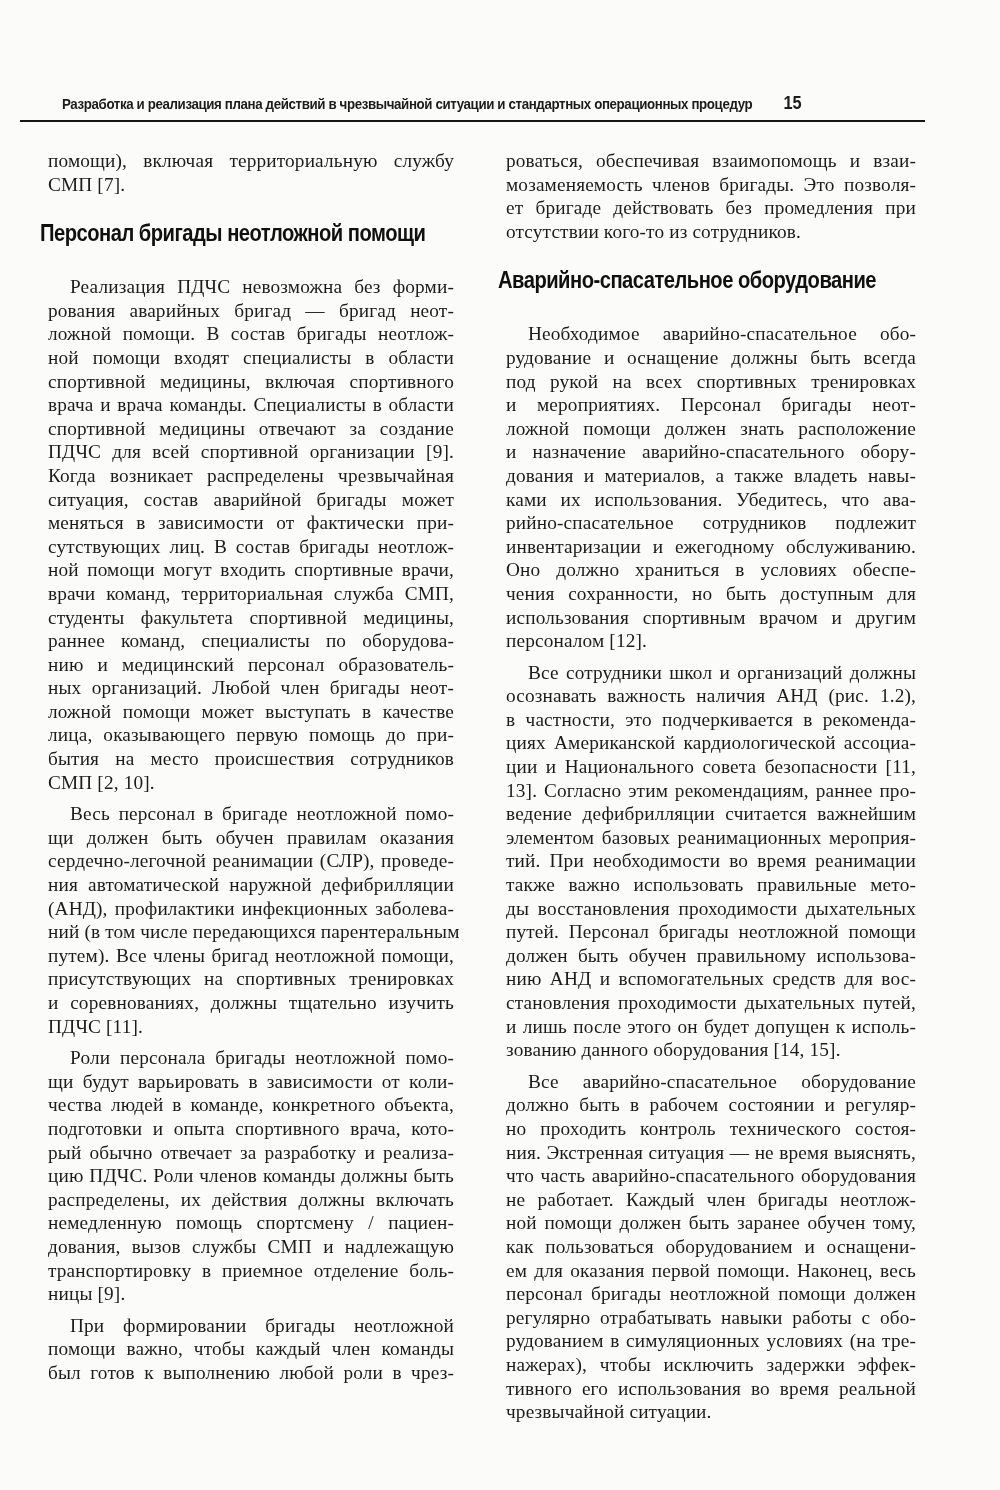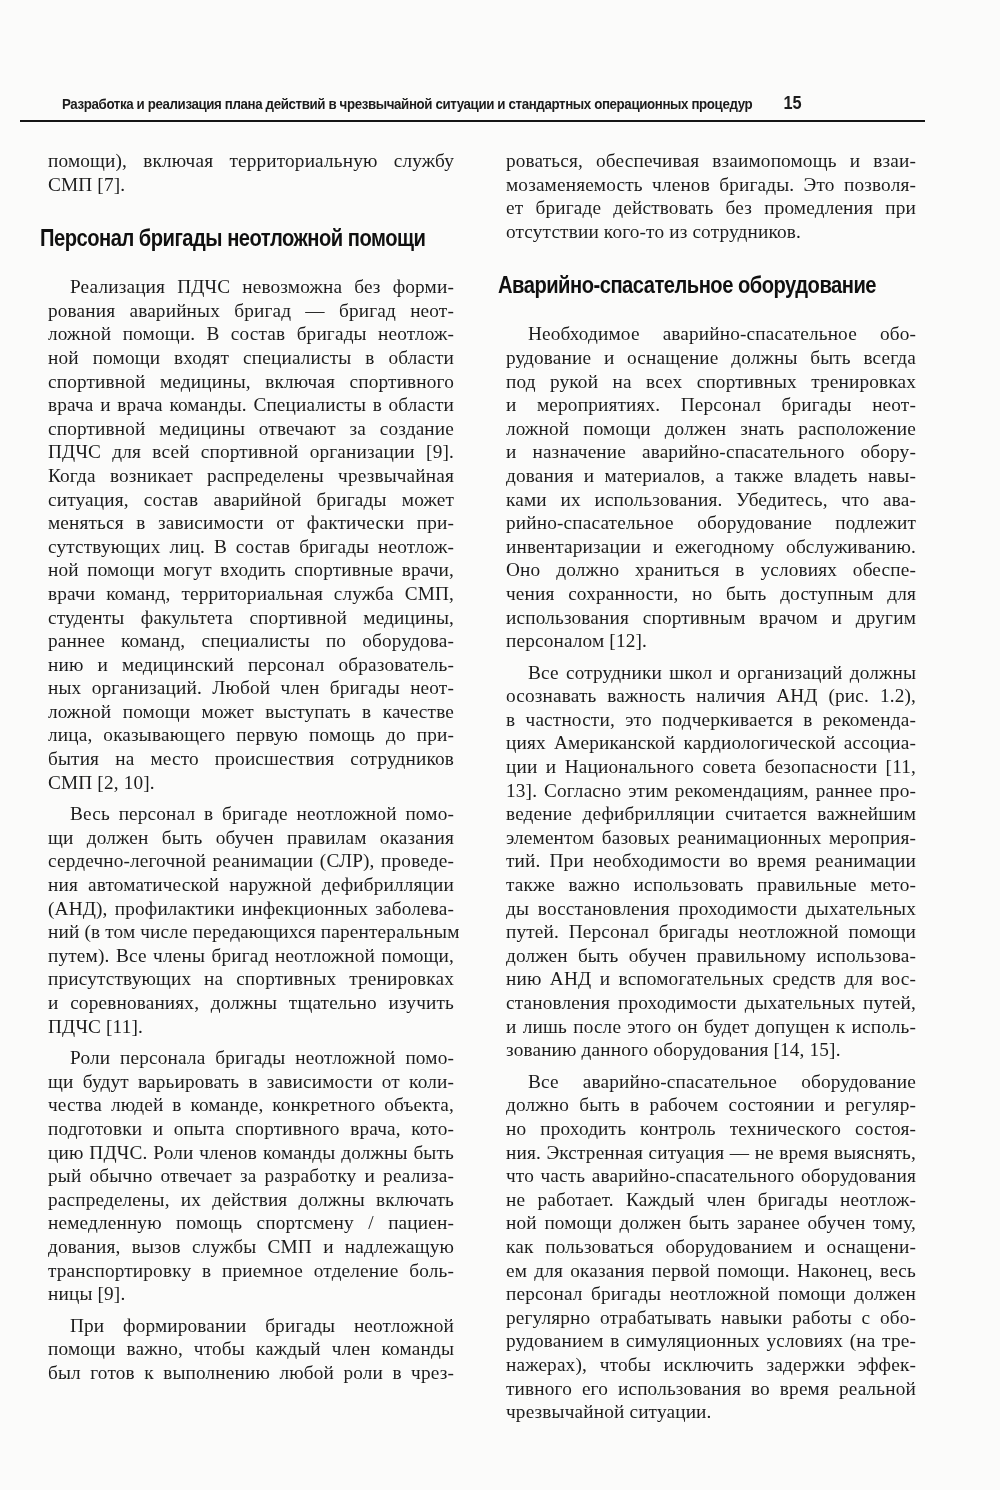--- a/index.html
+++ b/index.html
@@ -45,21 +45,21 @@
     font-family: "Liberation Sans", "DejaVu Sans", sans-serif;
     font-weight: bold;
     font-size: 24px;
     letter-spacing: -0.6px;
     color: #101010;
     white-space: nowrap;
     transform: scaleX(0.84);
     transform-origin: left center;
   }
   .gap-s { height: 15px; }
-  .heading-wrap { height: 38px; display: flex; align-items: center; }
+  .heading-wrap { height: 38px; display: flex; }
   .gap-after-head { height: 10px; }
   .para { margin: 8px; }
 </style>
 </head>
 <body>
 
 <div class="running-head">
   <span class="title">Разработка и реализация плана действий в чрезвычайной ситуации и стандартных операционных процедур</span>
   <span class="pnum">15</span>
 </div>
@@ -112,22 +112,22 @@
     <div class="line">присутствующих на спортивных тренировках</div>
     <div class="line">и соревнованиях, должны тщательно изучить</div>
     <div class="line last">ПДЧС [11].</div>
   </div>
 
   <div class="para">
     <div class="line indent">Роли персонала бригады неотложной помо-</div>
     <div class="line">щи будут варьировать в зависимости от коли-</div>
     <div class="line">чества людей в команде, конкретного объекта,</div>
     <div class="line">подготовки и опыта спортивного врача, кото-</div>
+    <div class="line">рый обычно отвечает за разработку и реализа-</div>
     <div class="line">цию ПДЧС. Роли членов команды должны быть</div>
-    <div class="line">рый обычно отвечает за разработку и реализа-</div>
     <div class="line">распределены, их действия должны включать</div>
     <div class="line">немедленную помощь спортсмену / пациен-</div>
     <div class="line">дования, вызов службы СМП и надлежащую</div>
     <div class="line">транспортировку в приемное отделение боль-</div>
     <div class="line last">ницы [9].</div>
   </div>
 
   <div class="para">
     <div class="line indent">При формировании бригады неотложной</div>
     <div class="line">помощи важно, чтобы каждый член команды</div>
@@ -150,21 +150,21 @@
 
   <div class="para">
     <div class="line indent">Необходимое аварийно-спасательное обо-</div>
     <div class="line">рудование и оснащение должны быть всегда</div>
     <div class="line">под рукой на всех спортивных тренировках</div>
     <div class="line">и мероприятиях. Персонал бригады неот-</div>
     <div class="line">ложной помощи должен знать расположение</div>
     <div class="line">и назначение аварийно-спасательного обору-</div>
     <div class="line">дования и материалов, а также владеть навы-</div>
     <div class="line">ками их использования. Убедитесь, что ава-</div>
-    <div class="line">рийно-спасательное оборудование подлежит</div>
+    <div class="line">рийно-спасательное сотрудников подлежит</div>
     <div class="line">инвентаризации и ежегодному обслуживанию.</div>
     <div class="line">Оно должно храниться в условиях обеспе-</div>
     <div class="line">чения сохранности, но быть доступным для</div>
     <div class="line">использования спортивным врачом и другим</div>
     <div class="line last">персоналом [12].</div>
   </div>
 
   <div class="para">
     <div class="line indent">Все сотрудники школ и организаций должны</div>
     <div class="line">осознавать важность наличия АНД (рис. 1.2),</div>

